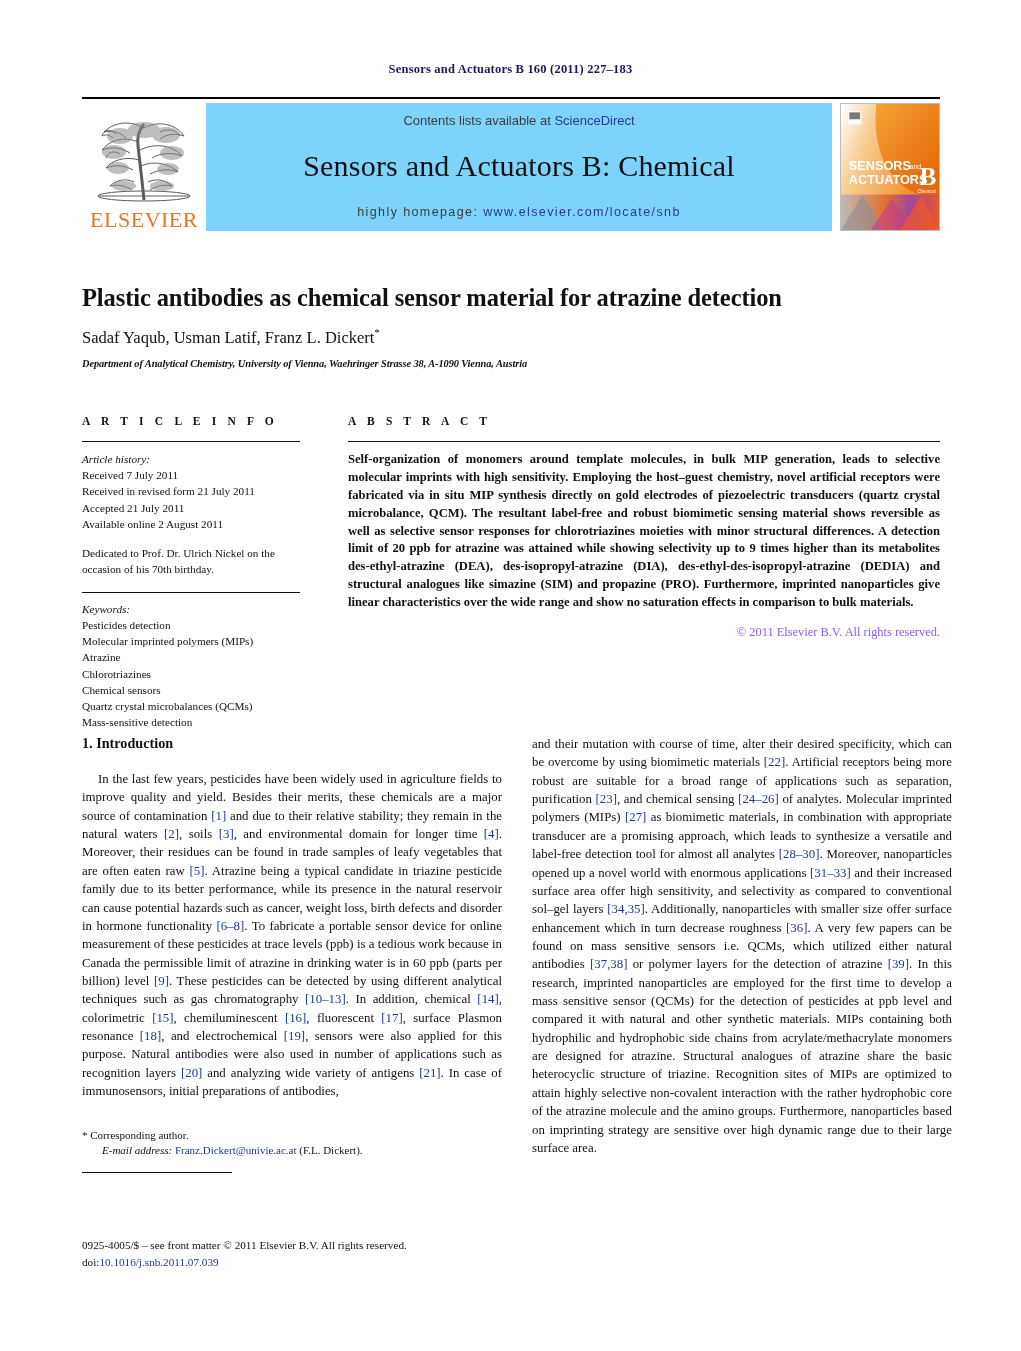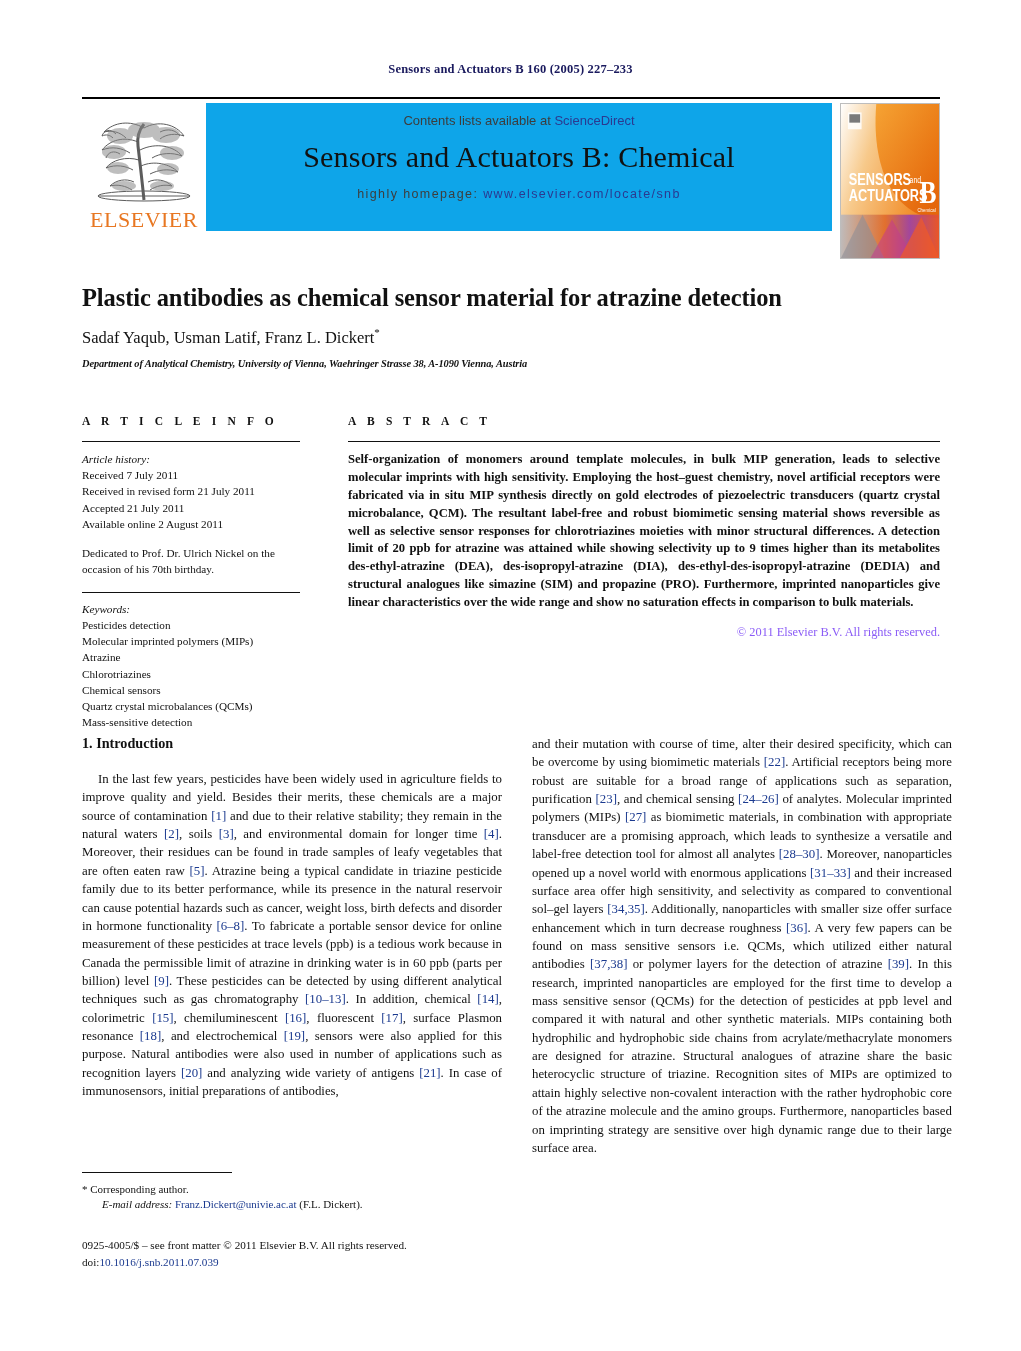--- a/index.html
+++ b/index.html
@@ -62,26 +62,26 @@
   .elsevier-word {
     font-family: "Liberation Serif", serif;
     font-size: 22px;
     letter-spacing: 0.5px;
     color: #E87722;
     line-height: 1;
     margin-top: 1px;
   }
   .journal-band {
     flex: 1 1 auto;
-    background: #0ea5e9;
+    background: #7dd3fc;
     display: flex;
     flex-direction: column;
     justify-content: space-between;
     align-items: center;
-    padding: 10px 0 30px 0;
+    padding: 10px 0 12px 0;
     margin-left: 8px;
     margin-right: 8px;
     text-align: center;
   }
   .contents-line {
     font-family: "Liberation Sans", sans-serif;
     font-size: 13px;
     color: #3d3d3d;
   }
   .contents-line .sd {
@@ -99,21 +99,21 @@
     font-family: "Liberation Sans", sans-serif;
     font-size: 12.5px;
     letter-spacing: 1.4px;
     color: #3d3d3d;
   }
   .homepage-line .url { color: #2b3990; }
 
   .cover-thumb {
     flex: 0 0 100px;
     width: 100px;
-    height: 156px;
+    height: 128px;
     position: relative;
     border: 1px solid #bdbdbd;
     box-sizing: border-box;
     overflow: hidden;
     background: #f3a63a;
   }
   .cover-svg { display:block; width:100%; height:100%; }
 
   
   .title-block { position: absolute; top: 283px; left: 82px; width: 858px; }
@@ -219,21 +219,21 @@
     margin: 0;
     text-indent: 16px;
   }
   .para.cont { text-indent: 0; }
   .ref { color: #1b3a8f; }
 
   
   .footnote {
     position: absolute;
     left: 82px;
-    top: 1182px;
+    top: 1128px;
     width: 420px;
     font-family: "Liberation Serif", serif;
     font-size: 11px;
     line-height: 1.4;
     color: #111;
   }
   .footnote-rule {
     position: absolute;
     left: 82px;
     top: 1172px;
@@ -254,21 +254,21 @@
     line-height: 1.5;
     color: #111;
   }
   .issn .doi-link { color: #1b3a8f; }
 </style>
 </head>
 <body>
 
 <div class="page">
 
-  <div class="running-head">Sensors and Actuators B 160 (2005) 227–233</div>
+  <div class="running-head">Sensors and Actuators B 160 (2011) 227–183</div>
 
   <div class="masthead">
     <div class="masthead-inner">
 
       <div class="elsevier-logo">
         <svg class="tree-svg" viewBox="0 0 108 100">
           <g fill="none" stroke="#5c5c5c" stroke-width="1">
             <path d="M54 92 C52 72 50 55 48 38 C47 30 49 22 54 16" stroke-width="3"></path>
             <path d="M54 20 C40 12 24 14 14 24 C22 22 30 24 36 30"></path>
             <path d="M54 20 C68 12 86 16 94 28 C86 25 76 26 70 31"></path>

